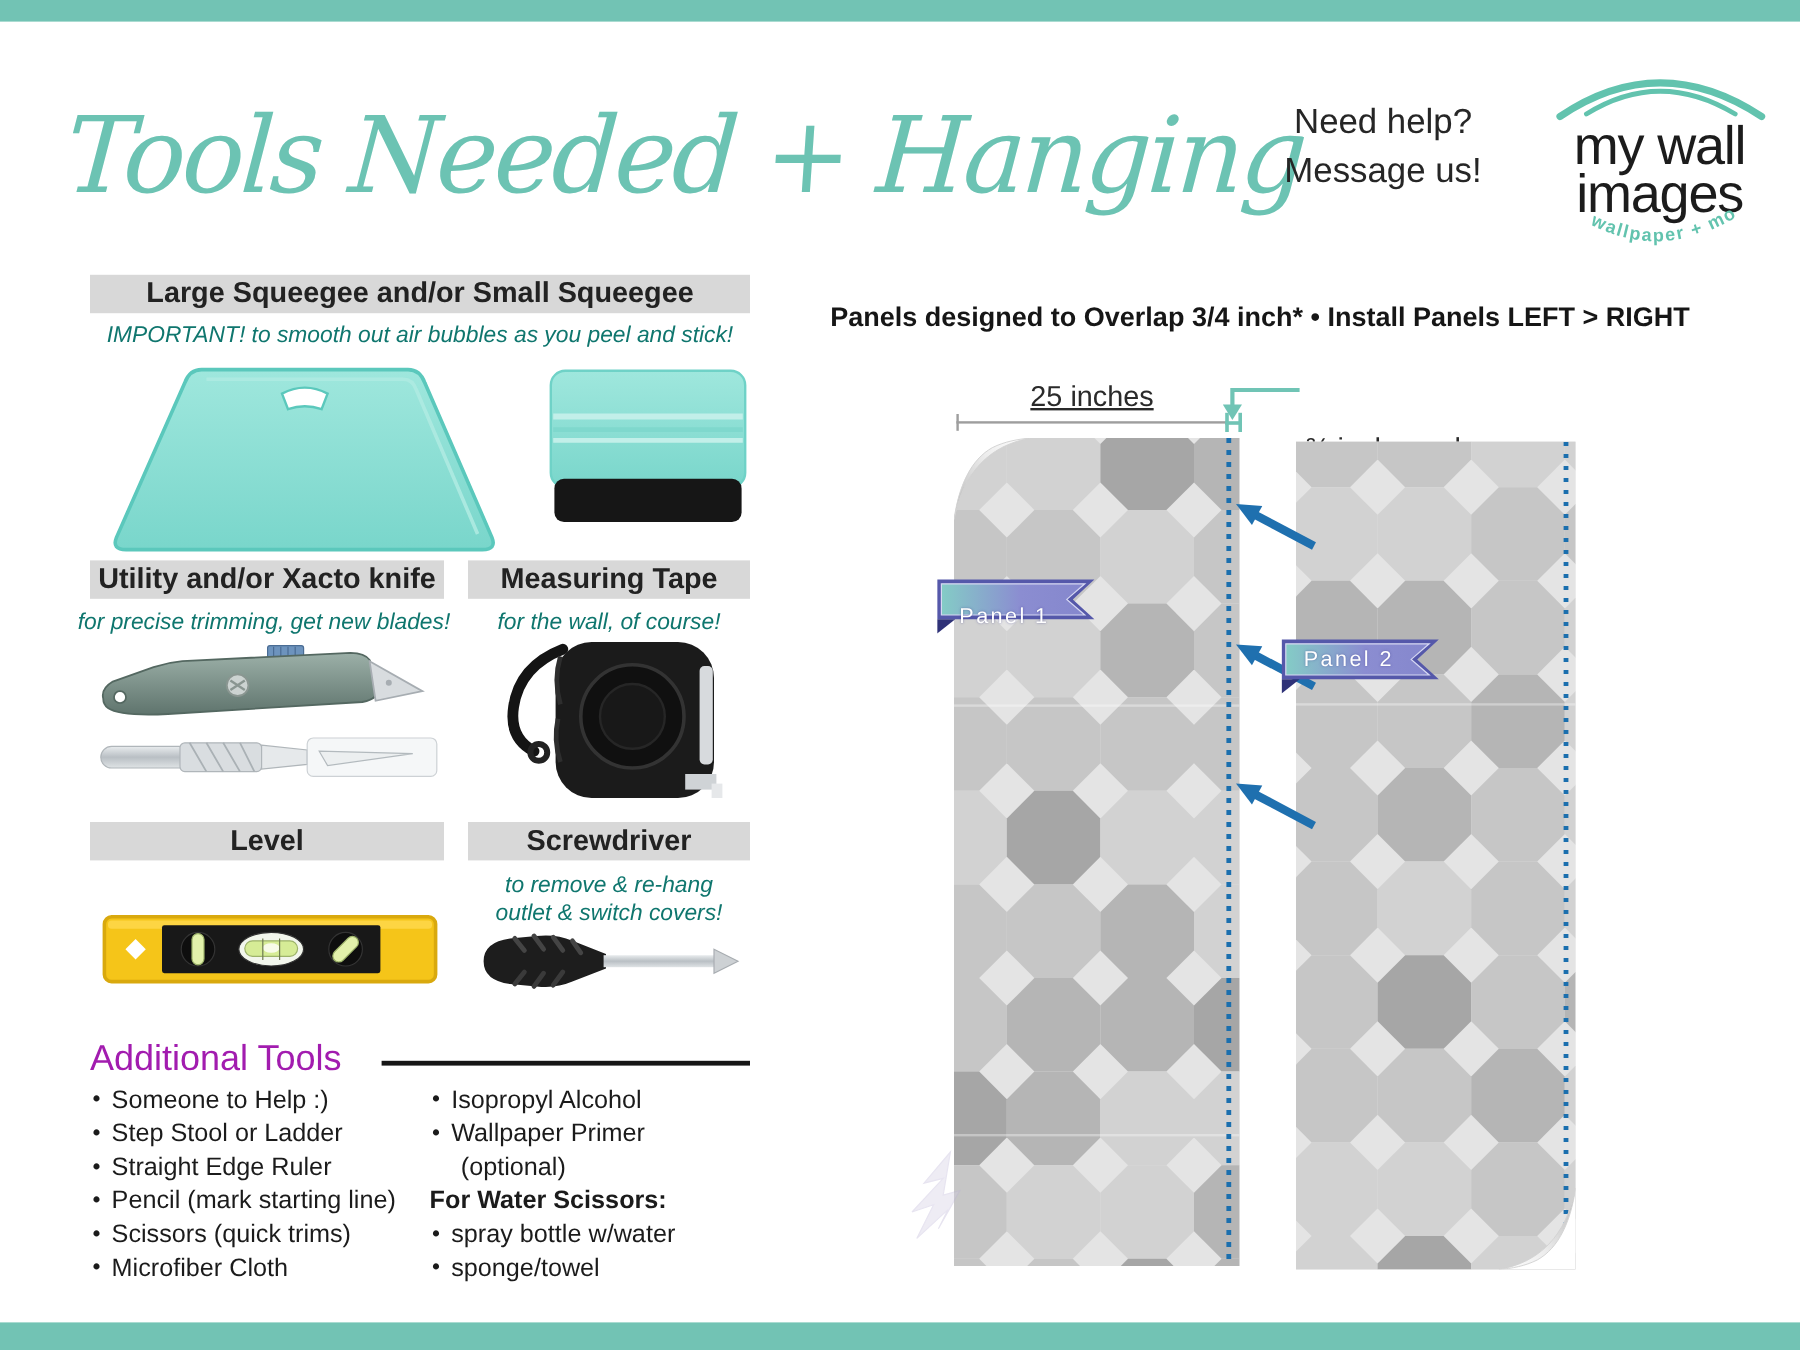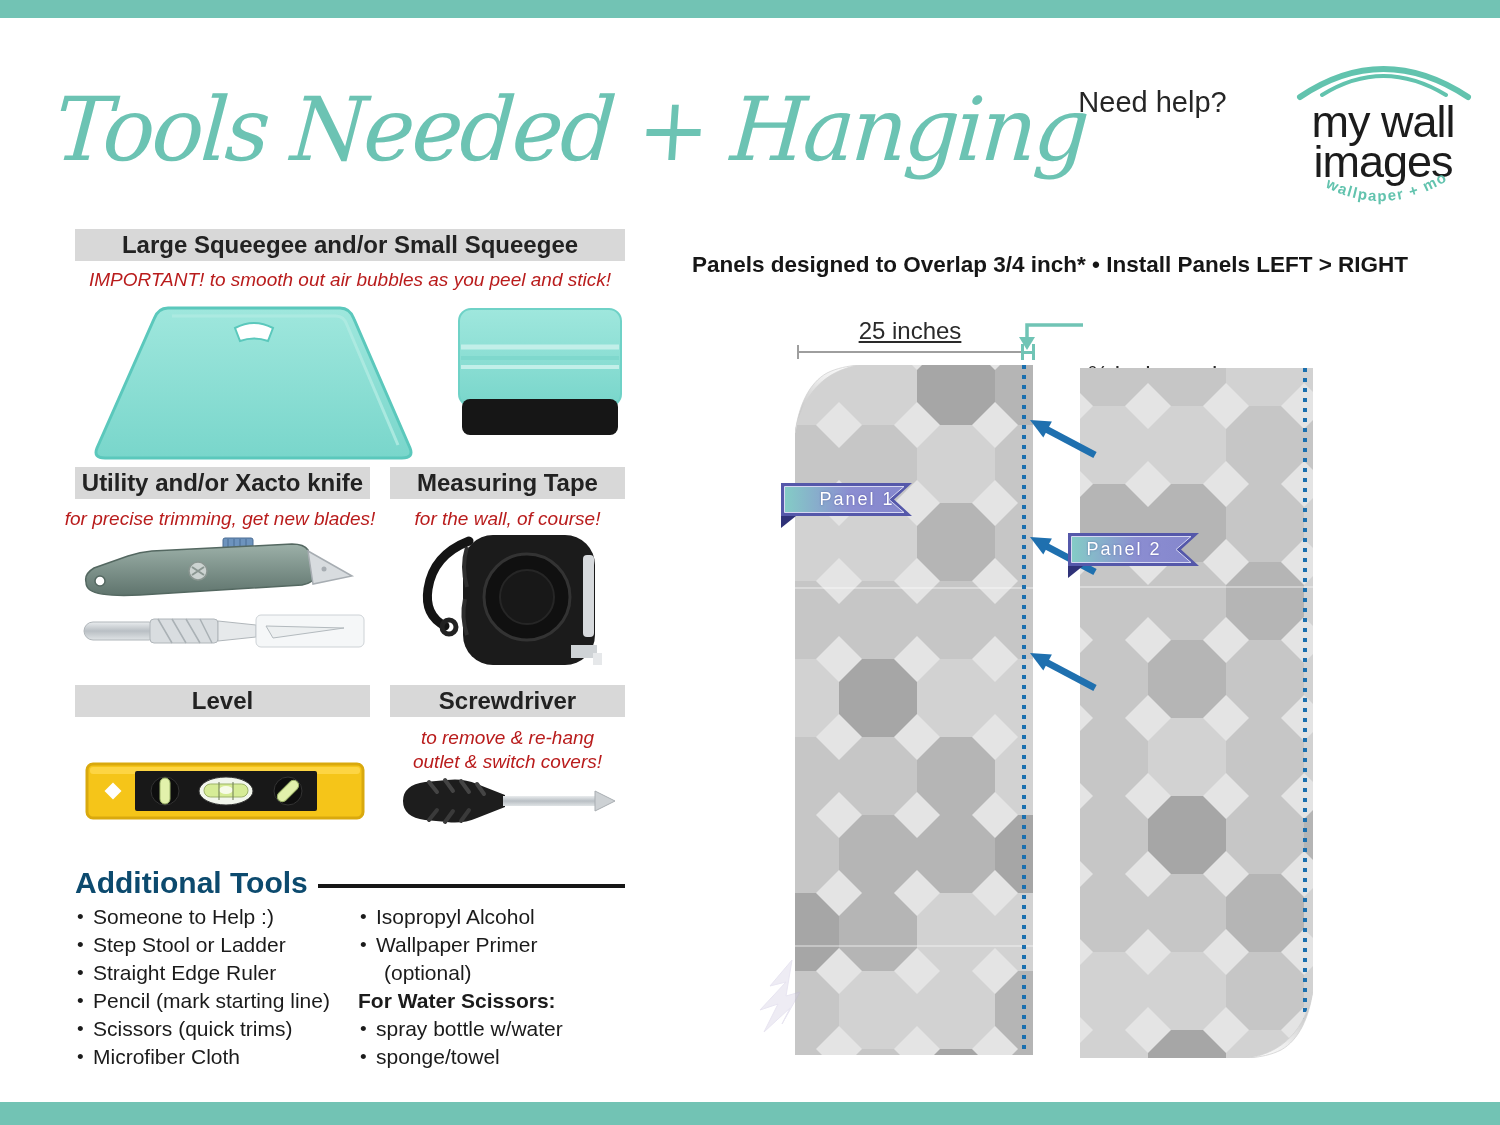--- a/index.html
+++ b/index.html
@@ -11,23 +11,23 @@
   
   .title{left:55px;top:50px;width:960px;height:170px;
          font-family:"DejaVu Serif",serif;font-style:italic;font-size:88px;
          color:#6cc3b3;white-space:nowrap;transform:scaleX(.98) skewX(-4deg);
          transform-origin:left center;letter-spacing:-3px;line-height:160px;}
   .help{left:1035px;top:82px;width:235px;text-align:center;font-size:29px;
         color:#262626;line-height:1.42;font-weight:400;}
   
   .hbar{background:#d8d8d8;height:32px;line-height:32px;text-align:center;
         font-weight:700;font-size:24px;color:#222;}
-  .note{font-style:italic;font-size:19px;color:#b91c1c;text-align:center;line-height:1.25;}
-  
-  .addl-head{font-size:30px;font-weight:700;color:#0c4a6e;white-space:nowrap;}
+  .note{font-style:italic;font-size:19px;color:#0f766e;text-align:center;line-height:1.25;}
+  
+  .addl-head{font-size:30px;font-weight:400;color:#a21caf;white-space:nowrap;}
   .rule{background:#161616;height:4px;}
   ul.tool-list{list-style:none;margin:0;padding:0;font-size:21px;color:#1b1b1b;}
   ul.tool-list li{line-height:28px;padding-left:18px;position:relative;}
   ul.tool-list li.b:before{content:"•";position:absolute;left:2px;font-size:19px;}
   ul.tool-list li.indent{padding-left:26px;}
   ul.tool-list li.bold{font-weight:700;padding-left:0;}
   
   .panel-head{left:650px;top:228px;width:800px;text-align:center;font-weight:700;
               font-size:22.5px;color:#161616;white-space:nowrap;}
   .panel-sub{left:650px;top:260px;width:800px;text-align:center;font-style:italic;
@@ -80,20 +80,21 @@
   </defs>
     </svg>
 
   <div class="abs bar" style="top:0;height:18px;"></div>
   <div class="abs bar" style="top:1102px;height:23px;"></div>
 
   <div class="abs title">Tools Needed + Hanging</div>
 
   <div class="abs help">
     <div>Need help?</div>
+    <div>Message us!</div>
   </div>
 
   <div class="abs" style="left:1288px;top:55px;width:190px;height:160px;">
     <svg width="190" height="160" viewBox="0 0 190 160">
       <path d="M12,42 Q95,-14 180,42" fill="none" stroke="#62c3ae" stroke-width="6" stroke-linecap="round"></path>
       <path d="M34,40 Q95,2 158,40" fill="none" stroke="#62c3ae" stroke-width="4" stroke-linecap="round"></path>
       <text x="95" y="82" text-anchor="middle" font-size="45" letter-spacing="-1" fill="#1c1c1c" font-family="Liberation Sans,sans-serif">my wall</text>
       <text x="95" y="122" text-anchor="middle" font-size="45" letter-spacing="-1" fill="#1c1c1c" font-family="Liberation Sans,sans-serif">images</text>
       <path id="tagpath" d="M30,128 Q95,166 162,124" fill="none"></path>
       <text font-size="15" font-weight="bold" fill="#62c3ae" letter-spacing="1.5" font-family="Liberation Sans,sans-serif">
@@ -402,21 +403,21 @@
       </g>
     </svg>
   </div>
 
   <div class="abs" style="left:781px;top:482px;">
     <svg width="132" height="47" viewBox="0 0 132 47">
       <polygon points="0,1 131,1 113,17.5 131,34 0,34" fill="#5558aa"></polygon>
       <polygon points="3.5,4.5 123,4.5 108,17.5 123,30.5 3.5,30.5" fill="url(#ribgrad)" stroke="#d6d8f2" stroke-width="1"></polygon>
       <polygon points="0,34 15,34 0,46" fill="#2f3278"></polygon>
     </svg>
-    <div class="abs ribbon-label" style="left:0;top:1px;padding-left:20px;">Panel 1</div>
+    <div class="abs ribbon-label" style="left:0;top:15px;">Panel 1</div>
   </div>
 
   <div class="abs" style="left:1068px;top:490px;margin-top:42px;">
     <svg width="132" height="47" viewBox="0 0 132 47">
       <polygon points="0,1 131,1 113,17.5 131,34 0,34" fill="#5558aa"></polygon>
       <polygon points="3.5,4.5 123,4.5 108,17.5 123,30.5 3.5,30.5" fill="url(#ribgrad)" stroke="#d6d8f2" stroke-width="1"></polygon>
       <polygon points="0,34 15,34 0,46" fill="#2f3278"></polygon>
     </svg>
     <div class="abs ribbon-label" style="left:0;top:1px;">Panel 2</div>
   </div>

